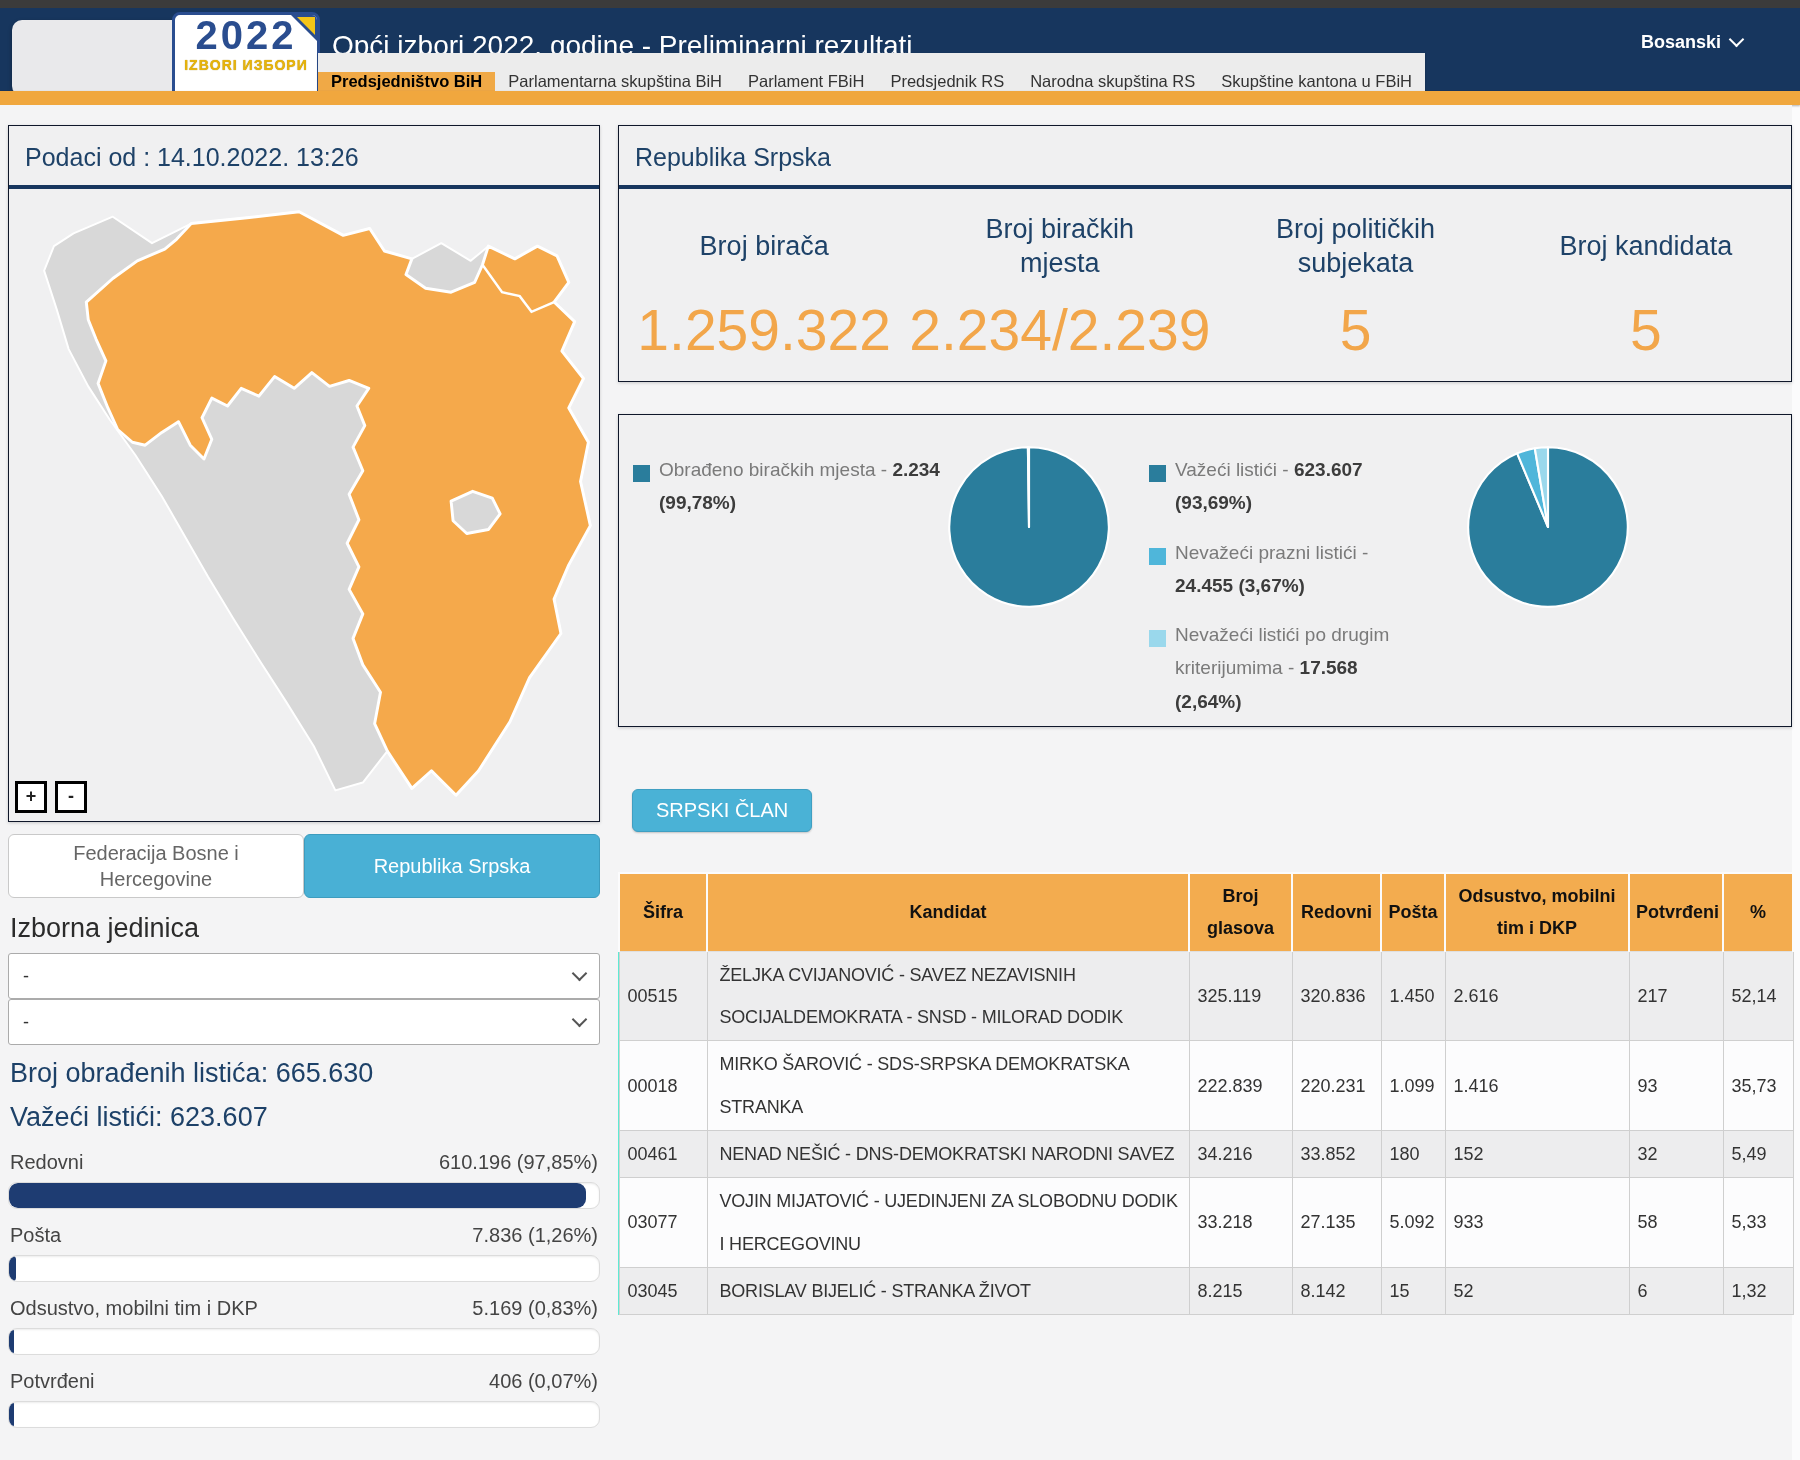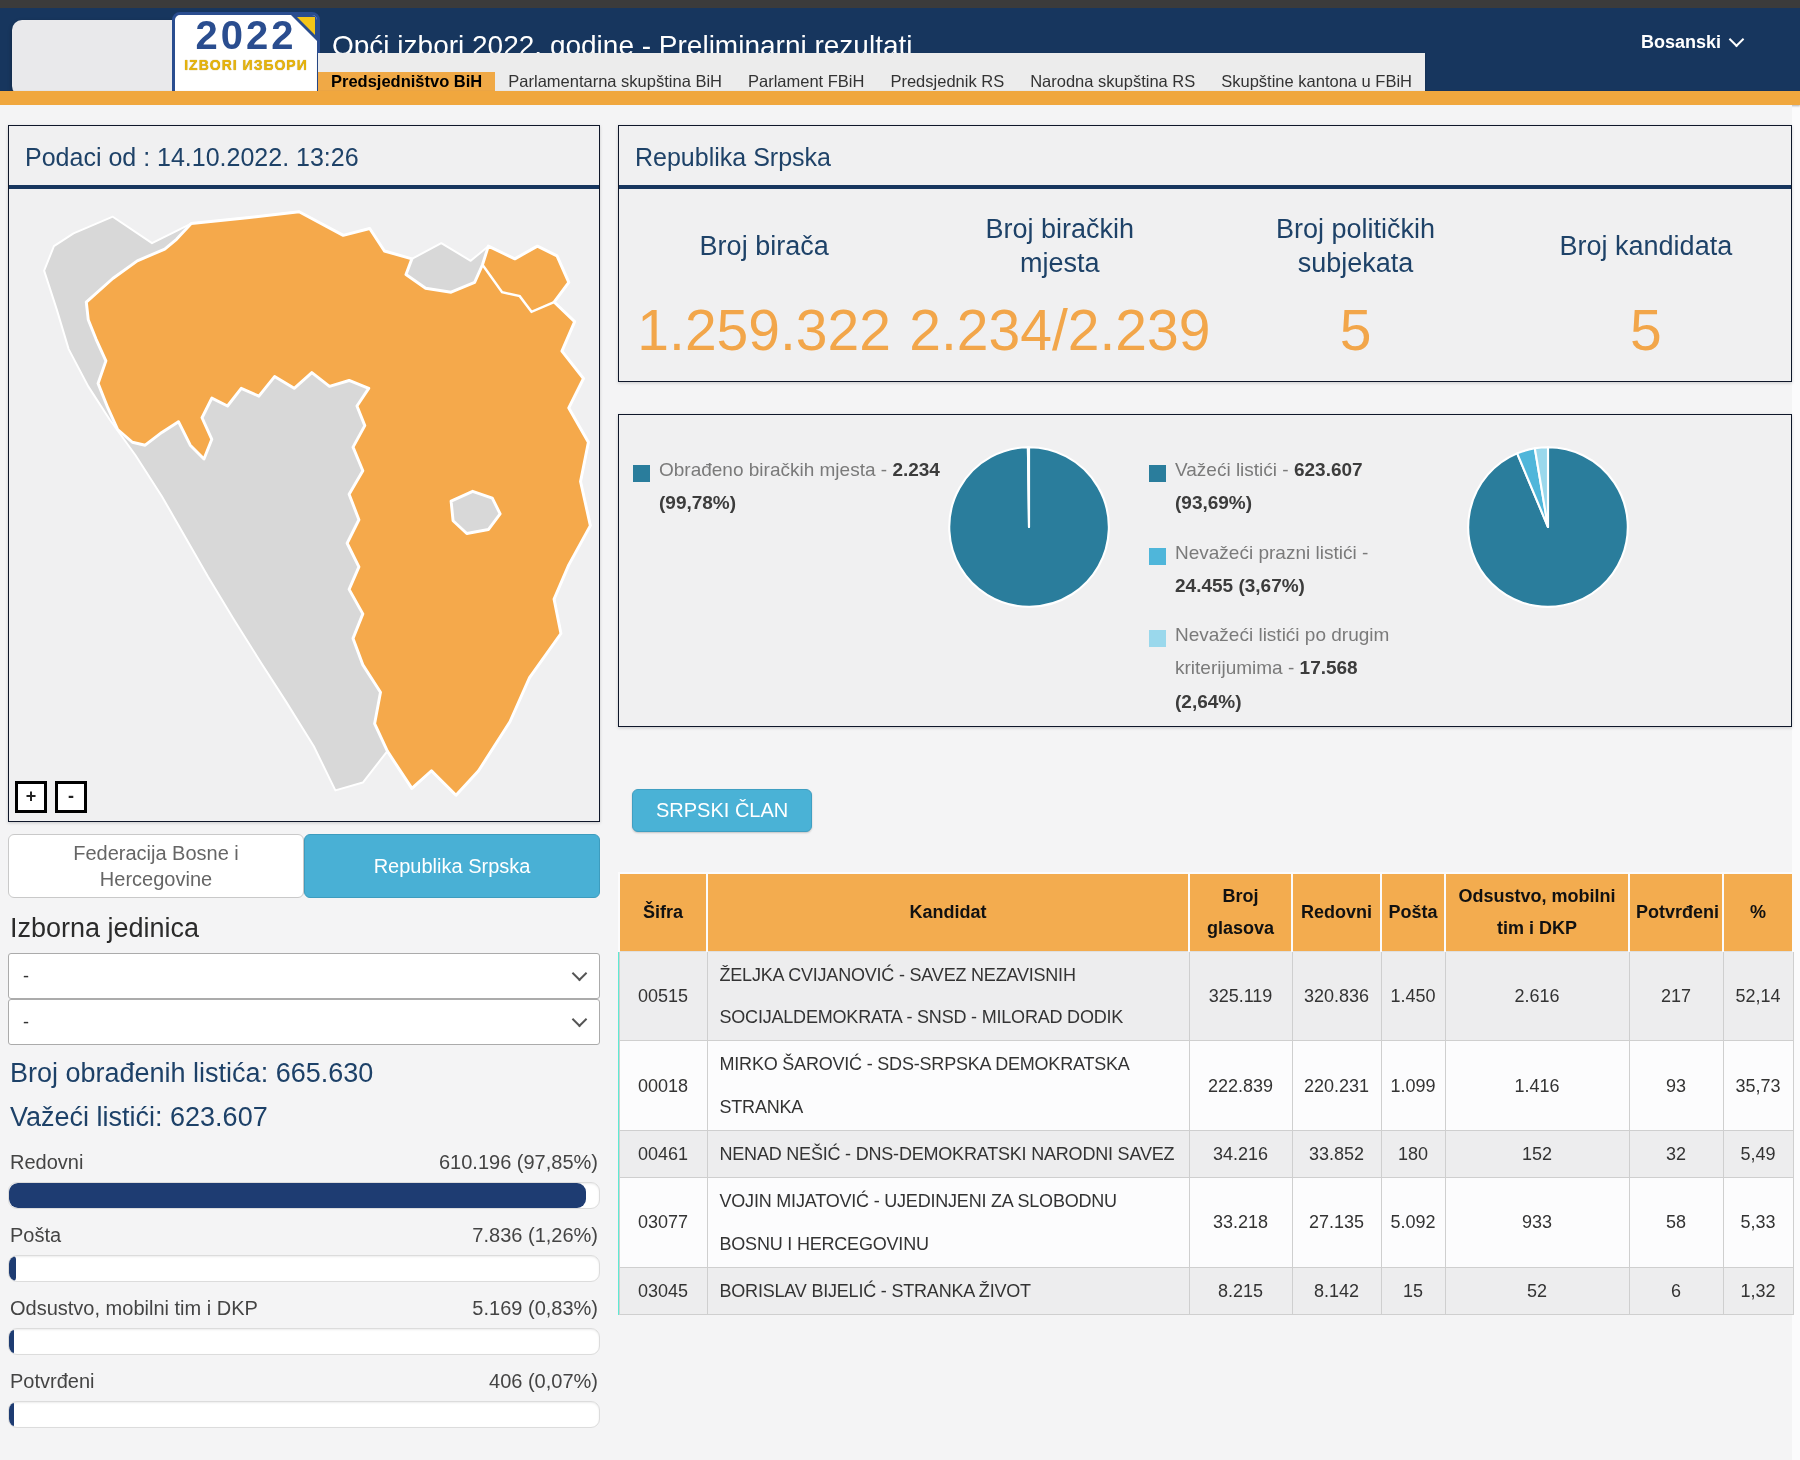--- a/index.html
+++ b/index.html
@@ -60,21 +60,21 @@
   .legend{position:absolute;}
   .legend-item{display:flex;margin-bottom:16px;}
   .legend-swatch{width:17px;height:17px;margin:12px 9px 0 0;flex:none;}
   .legend-text{font-size:19px;color:#7a7a7a;line-height:1.75;}
   .legend-value{color:#3c3c3c;font-weight:bold;}
   .pie{position:absolute;width:168px;height:168px;}
   .member-btn{display:inline-block;margin:62px 0 0 14px;background:#4ab2d6;color:#fff;font-size:20px;padding:9px 23px;border-radius:6px;border:1px solid #3f9fc2;cursor:pointer;box-shadow:0 1px 2px rgba(0,0,0,.2);}
   
   table.results{margin-top:40px;border-collapse:collapse;width:1174px;background:#5eead4;table-layout:fixed;}
   .results th{background:#f3ac4f;color:#111;font-size:18px;font-weight:bold;border:2px solid #fbfbfc;border-bottom:1px solid #e0e0e0;padding:6px 6px;line-height:1.8;text-align:center;}
-  .results td{border:1px solid #cfcfcf;font-size:18px;color:#333;padding:2px 8px;line-height:2.35;text-align:center;}
+  .results td{border:1px solid #cfcfcf;font-size:18px;color:#333;padding:2px 8px;line-height:2.35;}
   .results td.kandidat{text-align:left;padding-left:12px;letter-spacing:-0.2px;}
   .results tr.odd td{background:#ededee;}
   .results tr.even td{background:#fcfcfd;}
   .c0{width:88px}.c1{width:482px}.c2{width:103px}.c3{width:89px}.c4{width:64px}.c5{width:184px}.c6{width:94px}.c7{width:70px}
 </style>
 </head>
 <body>
 
 <div class="black-strip"></div>
 <div class="topbar">
@@ -307,21 +307,21 @@
           <td class="kandidat">NENAD NEŠIĆ - DNS-DEMOKRATSKI NARODNI SAVEZ</td>
           <td class="num">34.216</td>
           <td class="num">33.852</td>
           <td class="num">180</td>
           <td class="num">152</td>
           <td class="num">32</td>
           <td class="num">5,49</td>
         </tr>
         <tr class="even">
           <td class="num">03077</td>
-          <td class="kandidat">VOJIN MIJATOVIĆ - UJEDINJENI ZA SLOBODNU BOSNU I HERCEGOVINU</td>
+          <td class="kandidat">VOJIN MIJATOVIĆ - UJEDINJENI ZA SLOBODNU DODIK I HERCEGOVINU</td>
           <td class="num">33.218</td>
           <td class="num">27.135</td>
           <td class="num">5.092</td>
           <td class="num">933</td>
           <td class="num">58</td>
           <td class="num">5,33</td>
         </tr>
         <tr class="odd">
           <td class="num">03045</td>
           <td class="kandidat">BORISLAV BIJELIĆ - STRANKA ŽIVOT</td>

